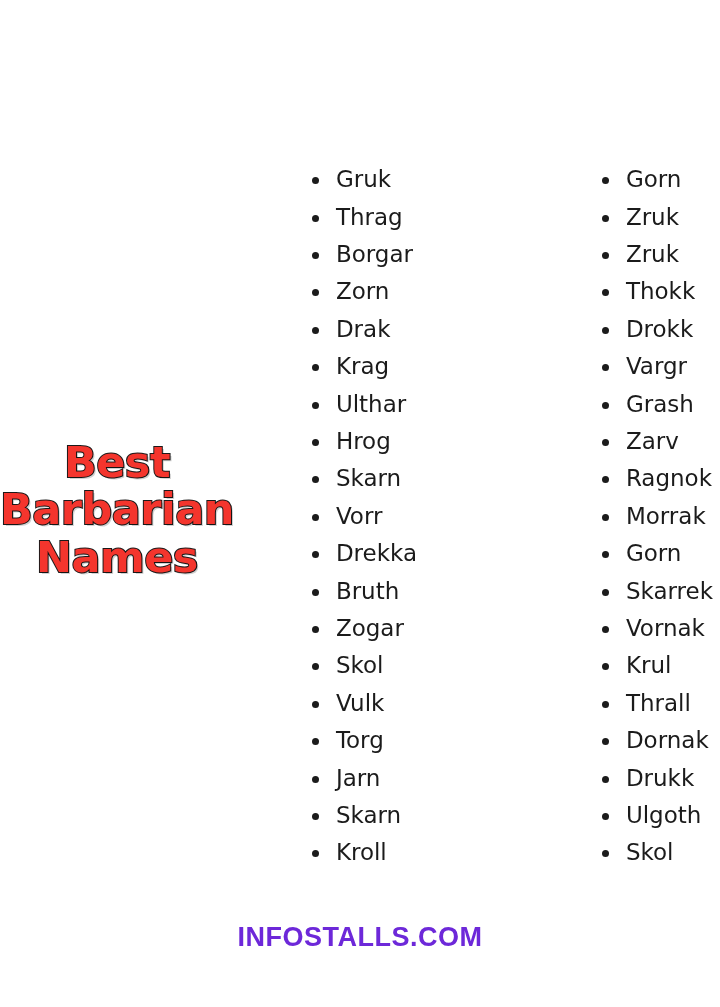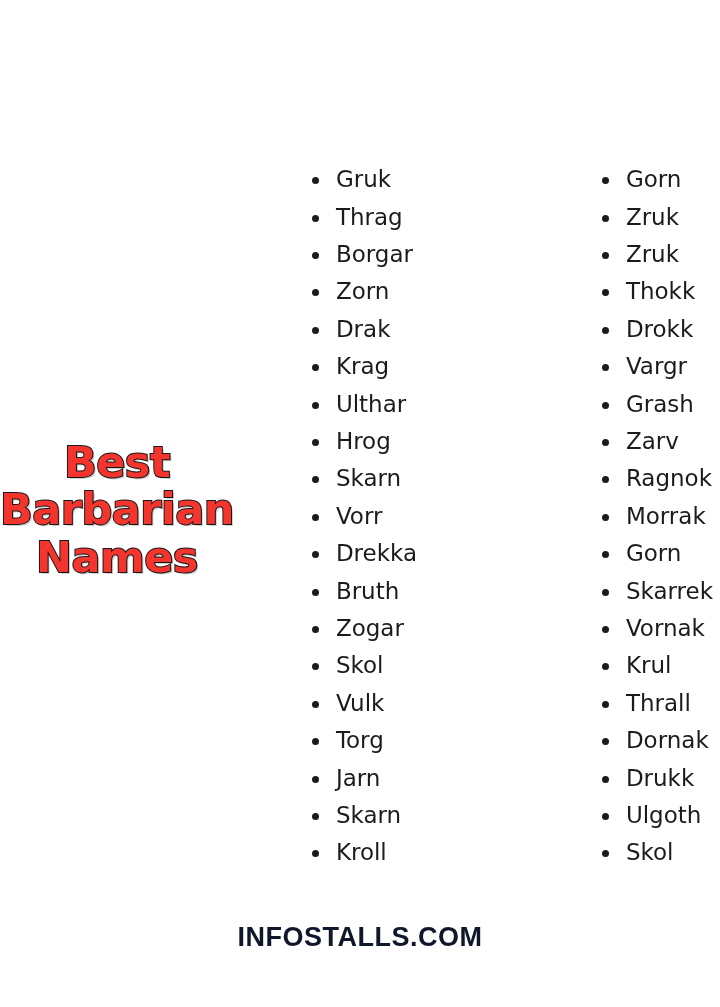--- a/index.html
+++ b/index.html
@@ -78,21 +78,21 @@
   .footer {
     position: absolute;
     left: 0;
     right: 0;
     bottom: 54px;
     text-align: center;
     font-family: "Liberation Sans", sans-serif;
     font-size: 27px;
     font-weight: bold;
     letter-spacing: 0.5px;
-    color: #0f172a;
+    color: #6d28d9;
   }
 </style>
 </head>
 <body>
 
 <div class="page">
 
   <h1 class="title">Best Barbarian Names</h1>
 
   <div class="columns">

